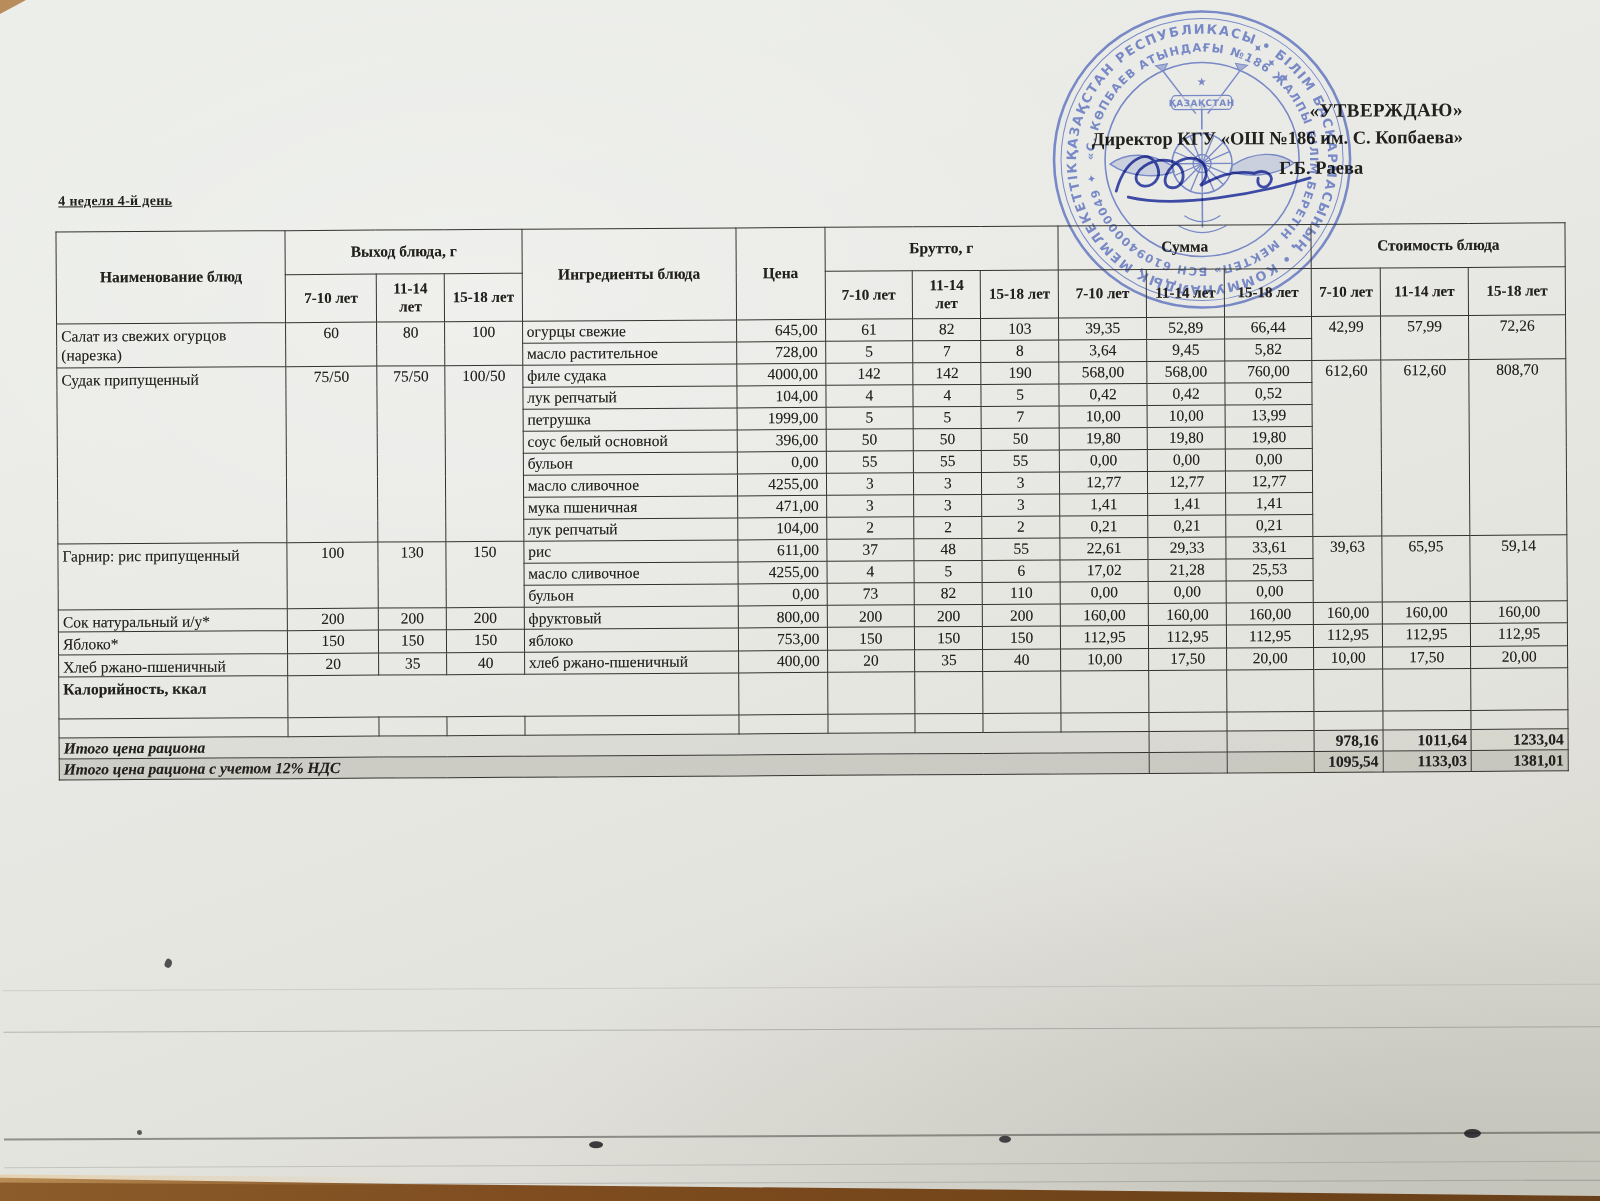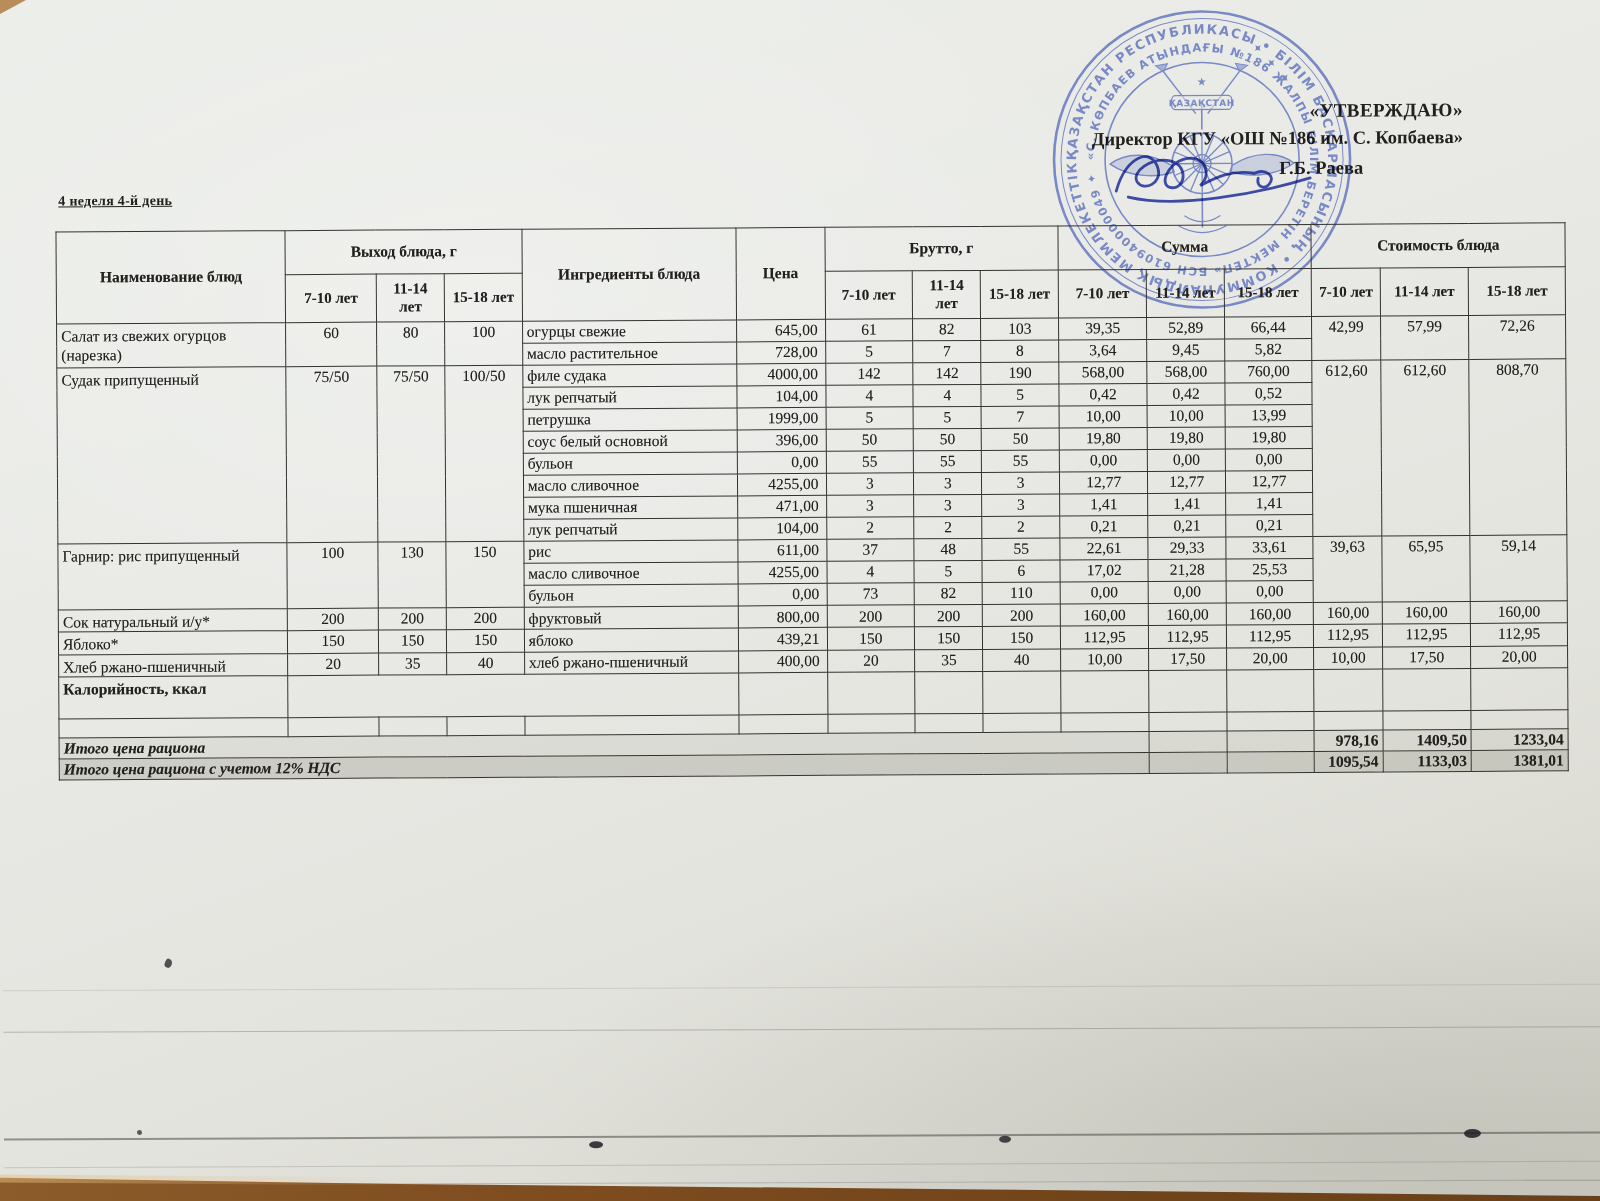--- a/index.html
+++ b/index.html
@@ -346,21 +346,21 @@
             <td class="top">160,00</td>
             <td class="top">160,00</td>
             <td class="top">160,00</td>
           </tr>
           <tr>
             <td class="dish">Яблоко*</td>
             <td class="top">150</td>
             <td class="top">150</td>
             <td class="top">150</td>
             <td class="left">яблоко</td>
-            <td class="price">439,21</td>
+            <td class="price">753,00</td>
             <td>150</td>
             <td>150</td>
             <td>150</td>
             <td>112,95</td>
             <td>112,95</td>
             <td>112,95</td>
             <td class="top">112,95</td>
             <td class="top">112,95</td>
             <td class="top">112,95</td>
           </tr>
@@ -410,21 +410,21 @@
             <td></td>
             <td></td>
             <td></td>
             <td></td>
           </tr>
           <tr class="total t1">
             <td class="tlabel" colspan="10">Итого цена рациона</td>
             <td></td>
             <td></td>
             <td class="tval">978,16</td>
-            <td class="tval">1409,50</td>
+            <td class="tval">1011,64</td>
             <td class="tval">1233,04</td>
           </tr>
           <tr class="total t2">
             <td class="tlabel" colspan="10">Итого цена рациона с учетом 12% НДС</td>
             <td></td>
             <td></td>
             <td class="tval">1095,54</td>
             <td class="tval">1133,03</td>
             <td class="tval">1381,01</td>
           </tr>

